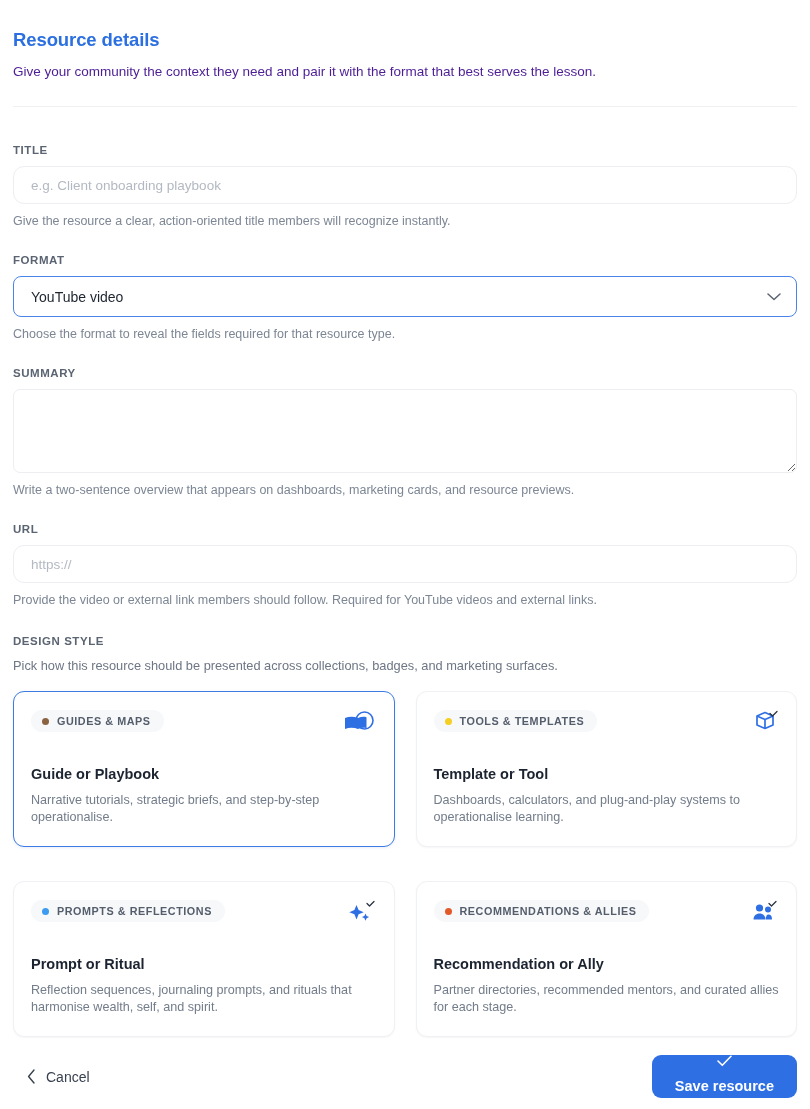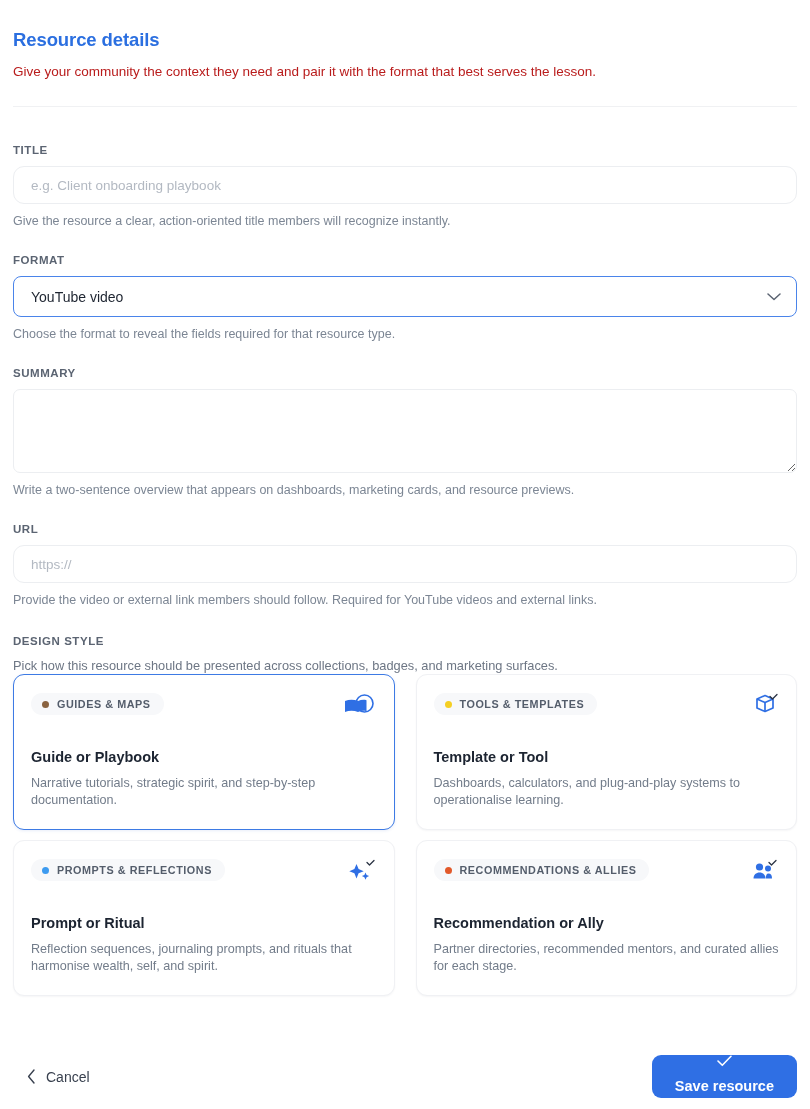--- a/index.html
+++ b/index.html
@@ -27,21 +27,21 @@
   .header-title {
     font-size: 18.5px;
     font-weight: bold;
     color: #2b6fe0;
     letter-spacing: -0.1px;
     line-height: 24px;
   }
   .header-subtitle {
     margin-top: 10px;
     font-size: 13.5px;
-    color: #b91c1c;
+    color: #4c1d95;
     line-height: 19px;
   }
   .header-divider {
     margin-top: 25px;
     height: 1px;
     background: #f0f1f3;
   }
 
   
   .form {
@@ -128,23 +128,24 @@
   
   .style-section { margin-top: 26px; }
   .style-help {
     margin-top: 8px;
     font-size: 12.8px;
     color: #6d7684;
     line-height: 17px;
   }
 
   .card-grid {
+    margin-top: 17px;
     display: grid;
     grid-template-columns: 1fr 1fr;
-    gap: 10px 21px;
+    gap: 34px 21px;
   }
 
   .style-card {
     position: relative;
     border: 1px solid #f0f1f4;
     border-radius: 11px;
     background: #ffffff;
     padding: 18px 17px 20px 17px;
     min-height: 152px;
     box-shadow: 0 1px 2px rgba(20, 30, 50, 0.04);
@@ -308,21 +309,21 @@
             </div>
             <div class="card-icon-slot">
               <svg width="34" height="30" viewBox="0 0 34 30">
                 <circle cx="21.5" cy="10.5" r="8.5" fill="none" stroke="#2f6fe4" stroke-width="1.6"></circle>
                 <path d="M2 8 C6 6.2 11 6.2 15 8 L15 19 C11 17.2 6 17.2 2 19 Z" fill="#2f6fe4"></path>
                 <path d="M15 8 C18 6.6 21 6.4 23.5 7.2 L23.5 18.2 C21 17.4 18 17.6 15 19 Z" fill="#2f6fe4"></path>
               </svg>
             </div>
           </div>
           <div class="card-title">Guide or Playbook</div>
-          <div class="card-desc">Narrative tutorials, strategic spirit, and step-by-step documentation.</div>
+          <div class="card-desc">Narrative tutorials, strategic briefs, and step-by-step operationalise.</div>
         </div>
 
         <div class="style-card">
           <div class="card-top">
             <div class="card-badge">
               <span class="badge-dot" style="background:#f5cf23"></span>
               <span class="badge-text">TOOLS &amp; TEMPLATES</span>
             </div>
             <div class="card-icon-slot">
               <svg width="34" height="30" viewBox="0 0 34 30">

